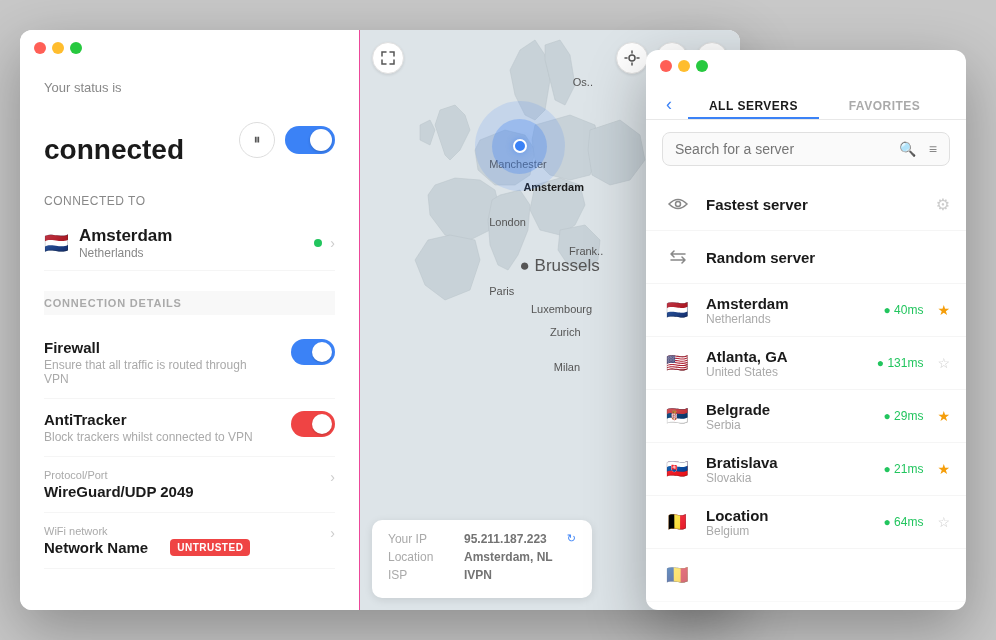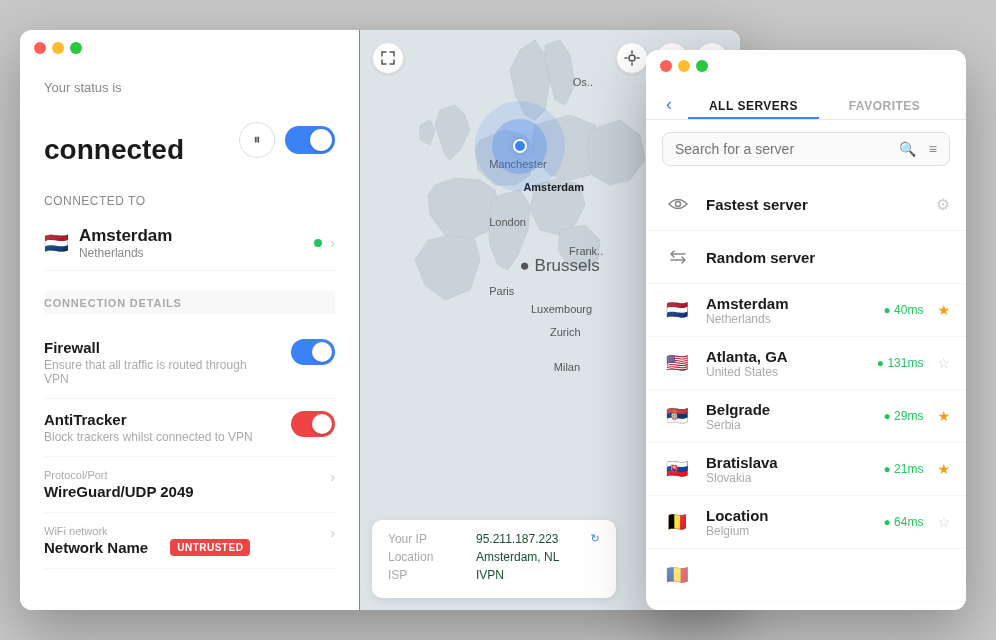--- a/index.html
+++ b/index.html
@@ -331,32 +331,32 @@
       left: 12px;
       background: white;
       border-radius: 10px;
       padding: 12px 16px;
       box-shadow: 0 2px 8px rgba(0,0,0,0.1);
       font-size: 12px;
     }
 
     .ip-row {
       display: flex;
-      gap: 28px;
+      gap: 16px;
       margin-bottom: 4px;
     }
 
     .ip-key {
       color: #aaa;
       width: 60px;
     }
 
     .ip-value {
-      color: #14532d;
-      font-weight: 400;
+      color: #737373;
+      font-weight: 700;
       text-align: right;
     }
 
     .refresh-icon {
       color: #3b82f6;
       font-size: 11px;
       cursor: pointer;
       margin-left: 4px;
     }
 

